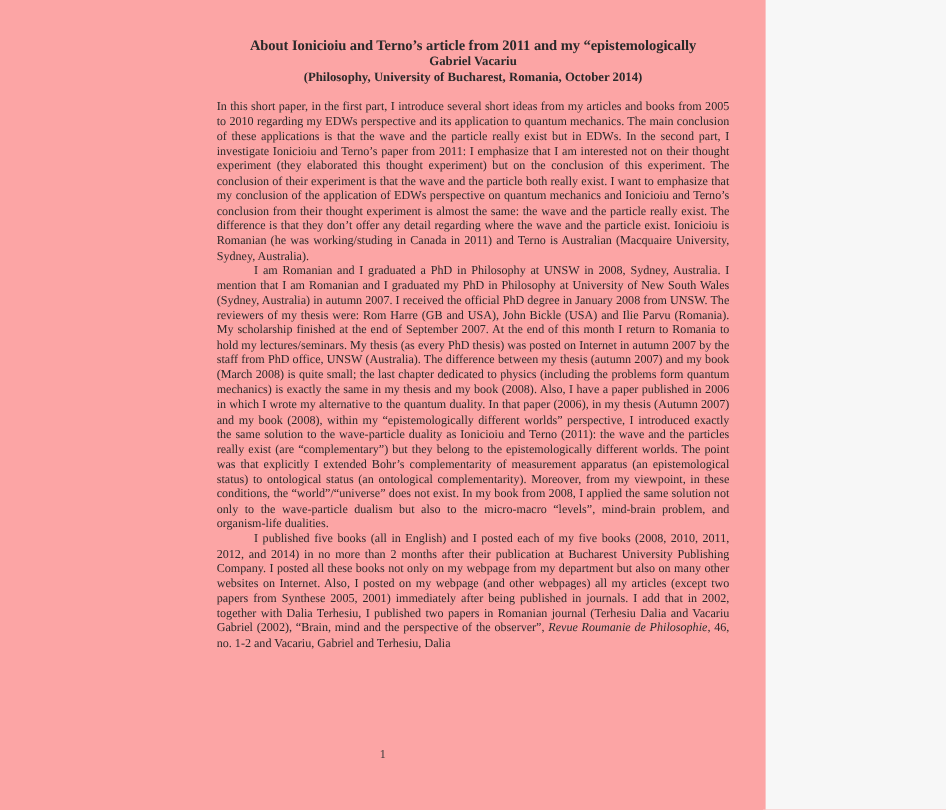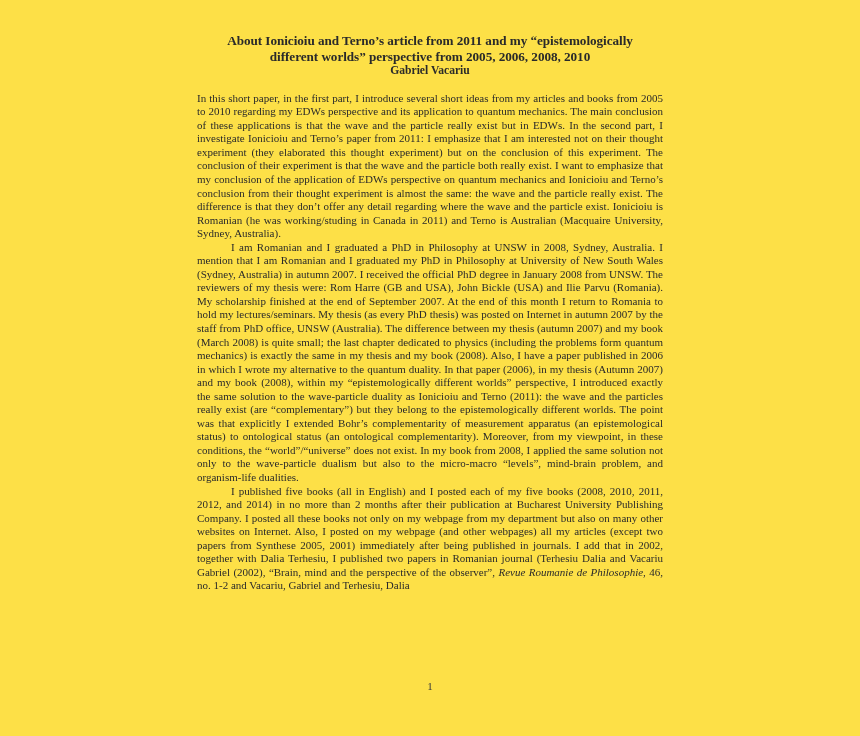--- a/index.html
+++ b/index.html
@@ -9,23 +9,23 @@
   body {
     width: 860px;
     height: 736px;
     background: #f7f7f7;
     font-family: "Liberation Serif", "DejaVu Serif", serif;
     color: #2a2a2a;
     overflow: hidden;
   }
   .page {
     position: relative;
-    width: 860px;
+    width: 696px;
     height: 736px;
-    background: #fde047;
+    background: #fca5a5;
     box-sizing: border-box;
   }
   .content {
     position: absolute;
     left: 197px;
     top: 33px;
     width: 466px;
   }
   .title-block {
     text-align: center;
@@ -83,22 +83,22 @@
 </style>
 </head>
 <body>
 
 <div class="page">
 
   <div class="content">
 
     <div class="title-block">
       <div class="doc-title">About Ionicioiu and Terno’s article from 2011 and my “epistemologically</div>
-      <div class="doc-title">different worlds” perspective from 2005, 2006, 2008, 2010</div>
       <div class="doc-author">Gabriel Vacariu</div>
+      <div class="doc-affiliation">(Philosophy, University of Bucharest, Romania, October 2014)</div>
     </div>
 
     <div class="body-text">
 
       <p class="para">In this short paper, in the first part, I introduce several short ideas from my articles and books from 2005 to 2010 regarding my EDWs perspective and its application to quantum mechanics. The main conclusion of these applications is that the wave and the particle really exist but in EDWs. In the second part, I investigate Ionicioiu and Terno’s paper from 2011: I emphasize that I am interested not on their thought experiment (they elaborated this thought experiment) but on the conclusion of this experiment. The conclusion of their experiment is that the wave and the particle both really exist. I want to emphasize that my conclusion of the application of EDWs perspective on quantum mechanics and Ionicioiu and Terno’s conclusion from their thought experiment is almost the same: the wave and the particle really exist. The difference is that they don’t offer any detail regarding where the wave and the particle exist. Ionicioiu is Romanian (he was working/studing in Canada in 2011) and Terno is Australian (Macquaire University, Sydney, Australia).</p>
 
       <p class="para indent">I am Romanian and I graduated a PhD in Philosophy at UNSW in 2008, Sydney, Australia. I mention that I am Romanian and I graduated my PhD in Philosophy at University of New South Wales (Sydney, Australia) in autumn 2007. I received the official PhD degree in January 2008 from UNSW. The reviewers of my thesis were: Rom Harre (GB and USA), John Bickle (USA) and Ilie Parvu (Romania). My scholarship finished at the end of September 2007. At the end of this month I return to Romania to hold my lectures/seminars. My thesis (as every PhD thesis) was posted on Internet in autumn 2007 by the staff from PhD office, UNSW (Australia). The difference between my thesis (autumn 2007) and my book (March 2008) is quite small; the last chapter dedicated to physics (including the problems form quantum mechanics) is exactly the same in my thesis and my book (2008). Also, I have a paper published in 2006 in which I wrote my alternative to the quantum duality. In that paper (2006), in my thesis (Autumn 2007) and my book (2008), within my “epistemologically different worlds” perspective, I introduced exactly the same solution to the wave-particle duality as Ionicioiu and Terno (2011): the wave and the particles really exist (are “complementary”) but they belong to the epistemologically different worlds. The point was that explicitly I extended Bohr’s complementarity of measurement apparatus (an epistemological status) to ontological status (an ontological complementarity). Moreover, from my viewpoint, in these conditions, the “world”/“universe” does not exist. In my book from 2008, I applied the same solution not only to the wave-particle dualism but also to the micro-macro “levels”, mind-brain problem, and organism-life dualities.</p>
 
       <p class="para indent"><span>I published five books (all in English) and I posted each of my five books (2008, 2010, 2011, 2012, and 2014) in no more than 2 months after their publication at Bucharest University Publishing Company. I posted all these books not only on my webpage from my department but also on many other websites on Internet. Also, I posted on my webpage (and other webpages) all my articles (except two papers from Synthese 2005, 2001) immediately after being published in journals. I add that in 2002, together with Dalia Terhesiu, I published two papers in Romanian journal (Terhesiu Dalia and Vacariu Gabriel (2002), “Brain, mind and the perspective of the observer”, </span><em class="journal">Revue Roumanie de Philosophie</em><span>, 46, no. 1-2 and Vacariu, Gabriel and Terhesiu, Dalia</span></p>
 

